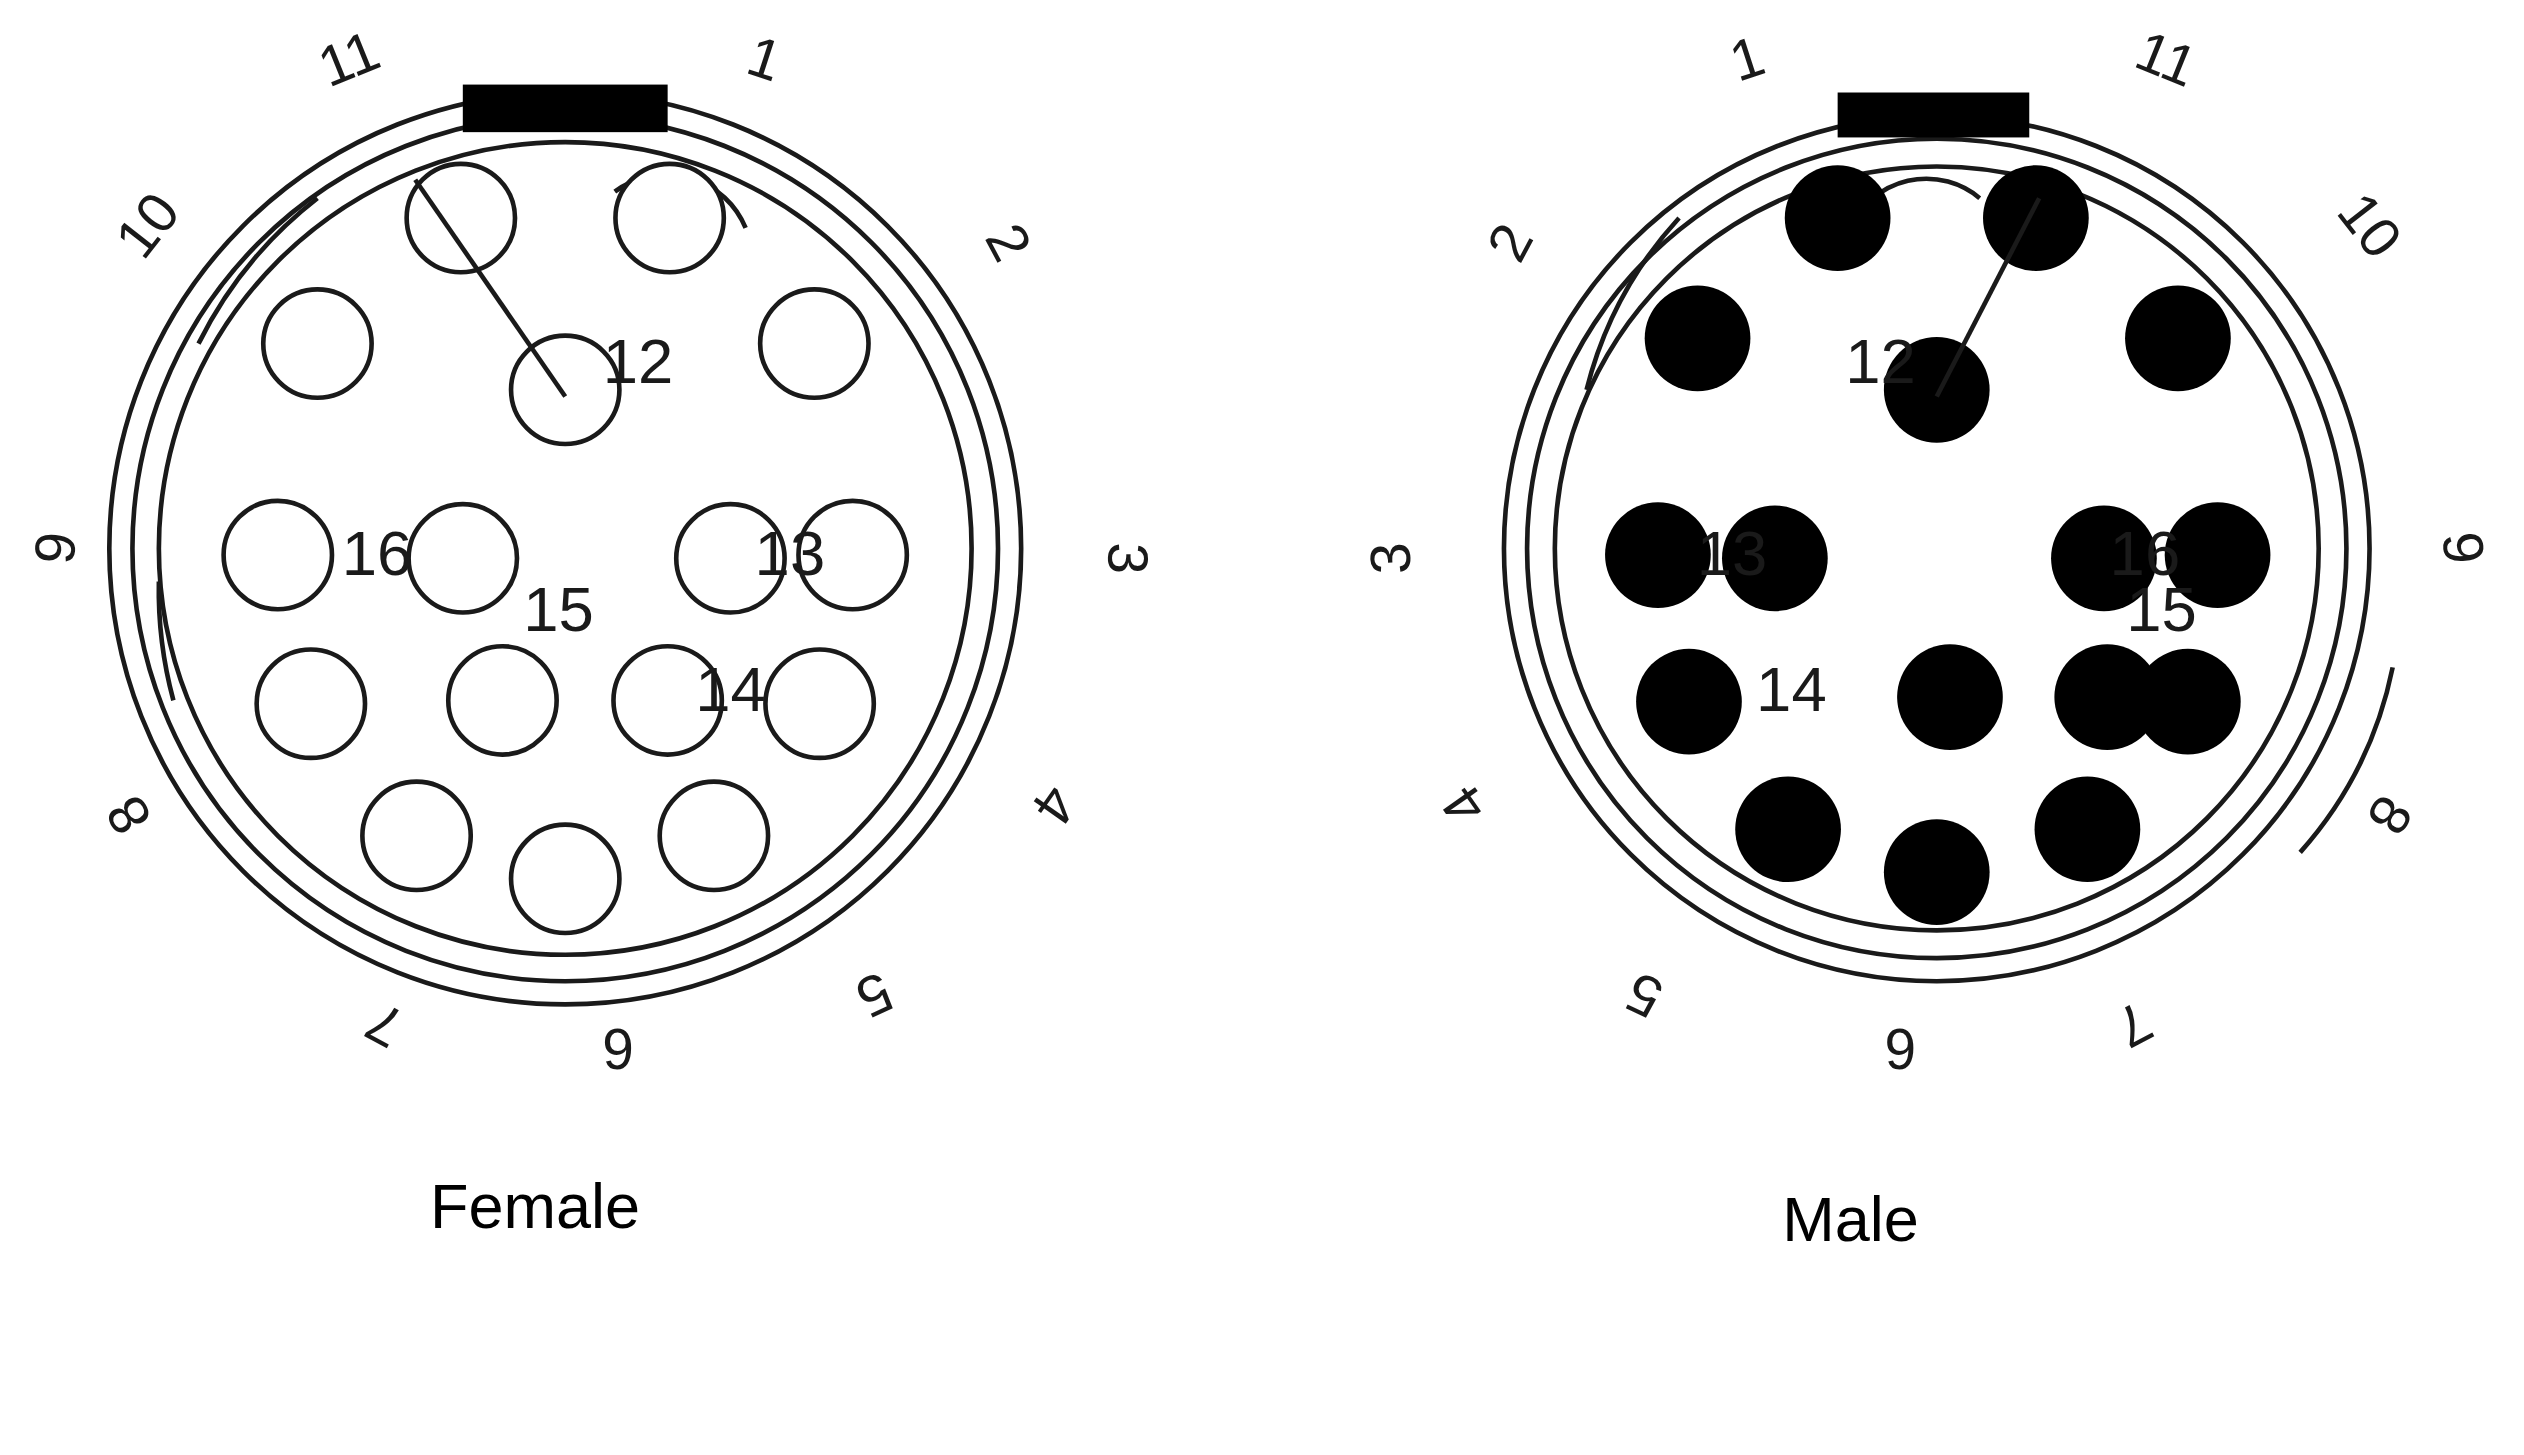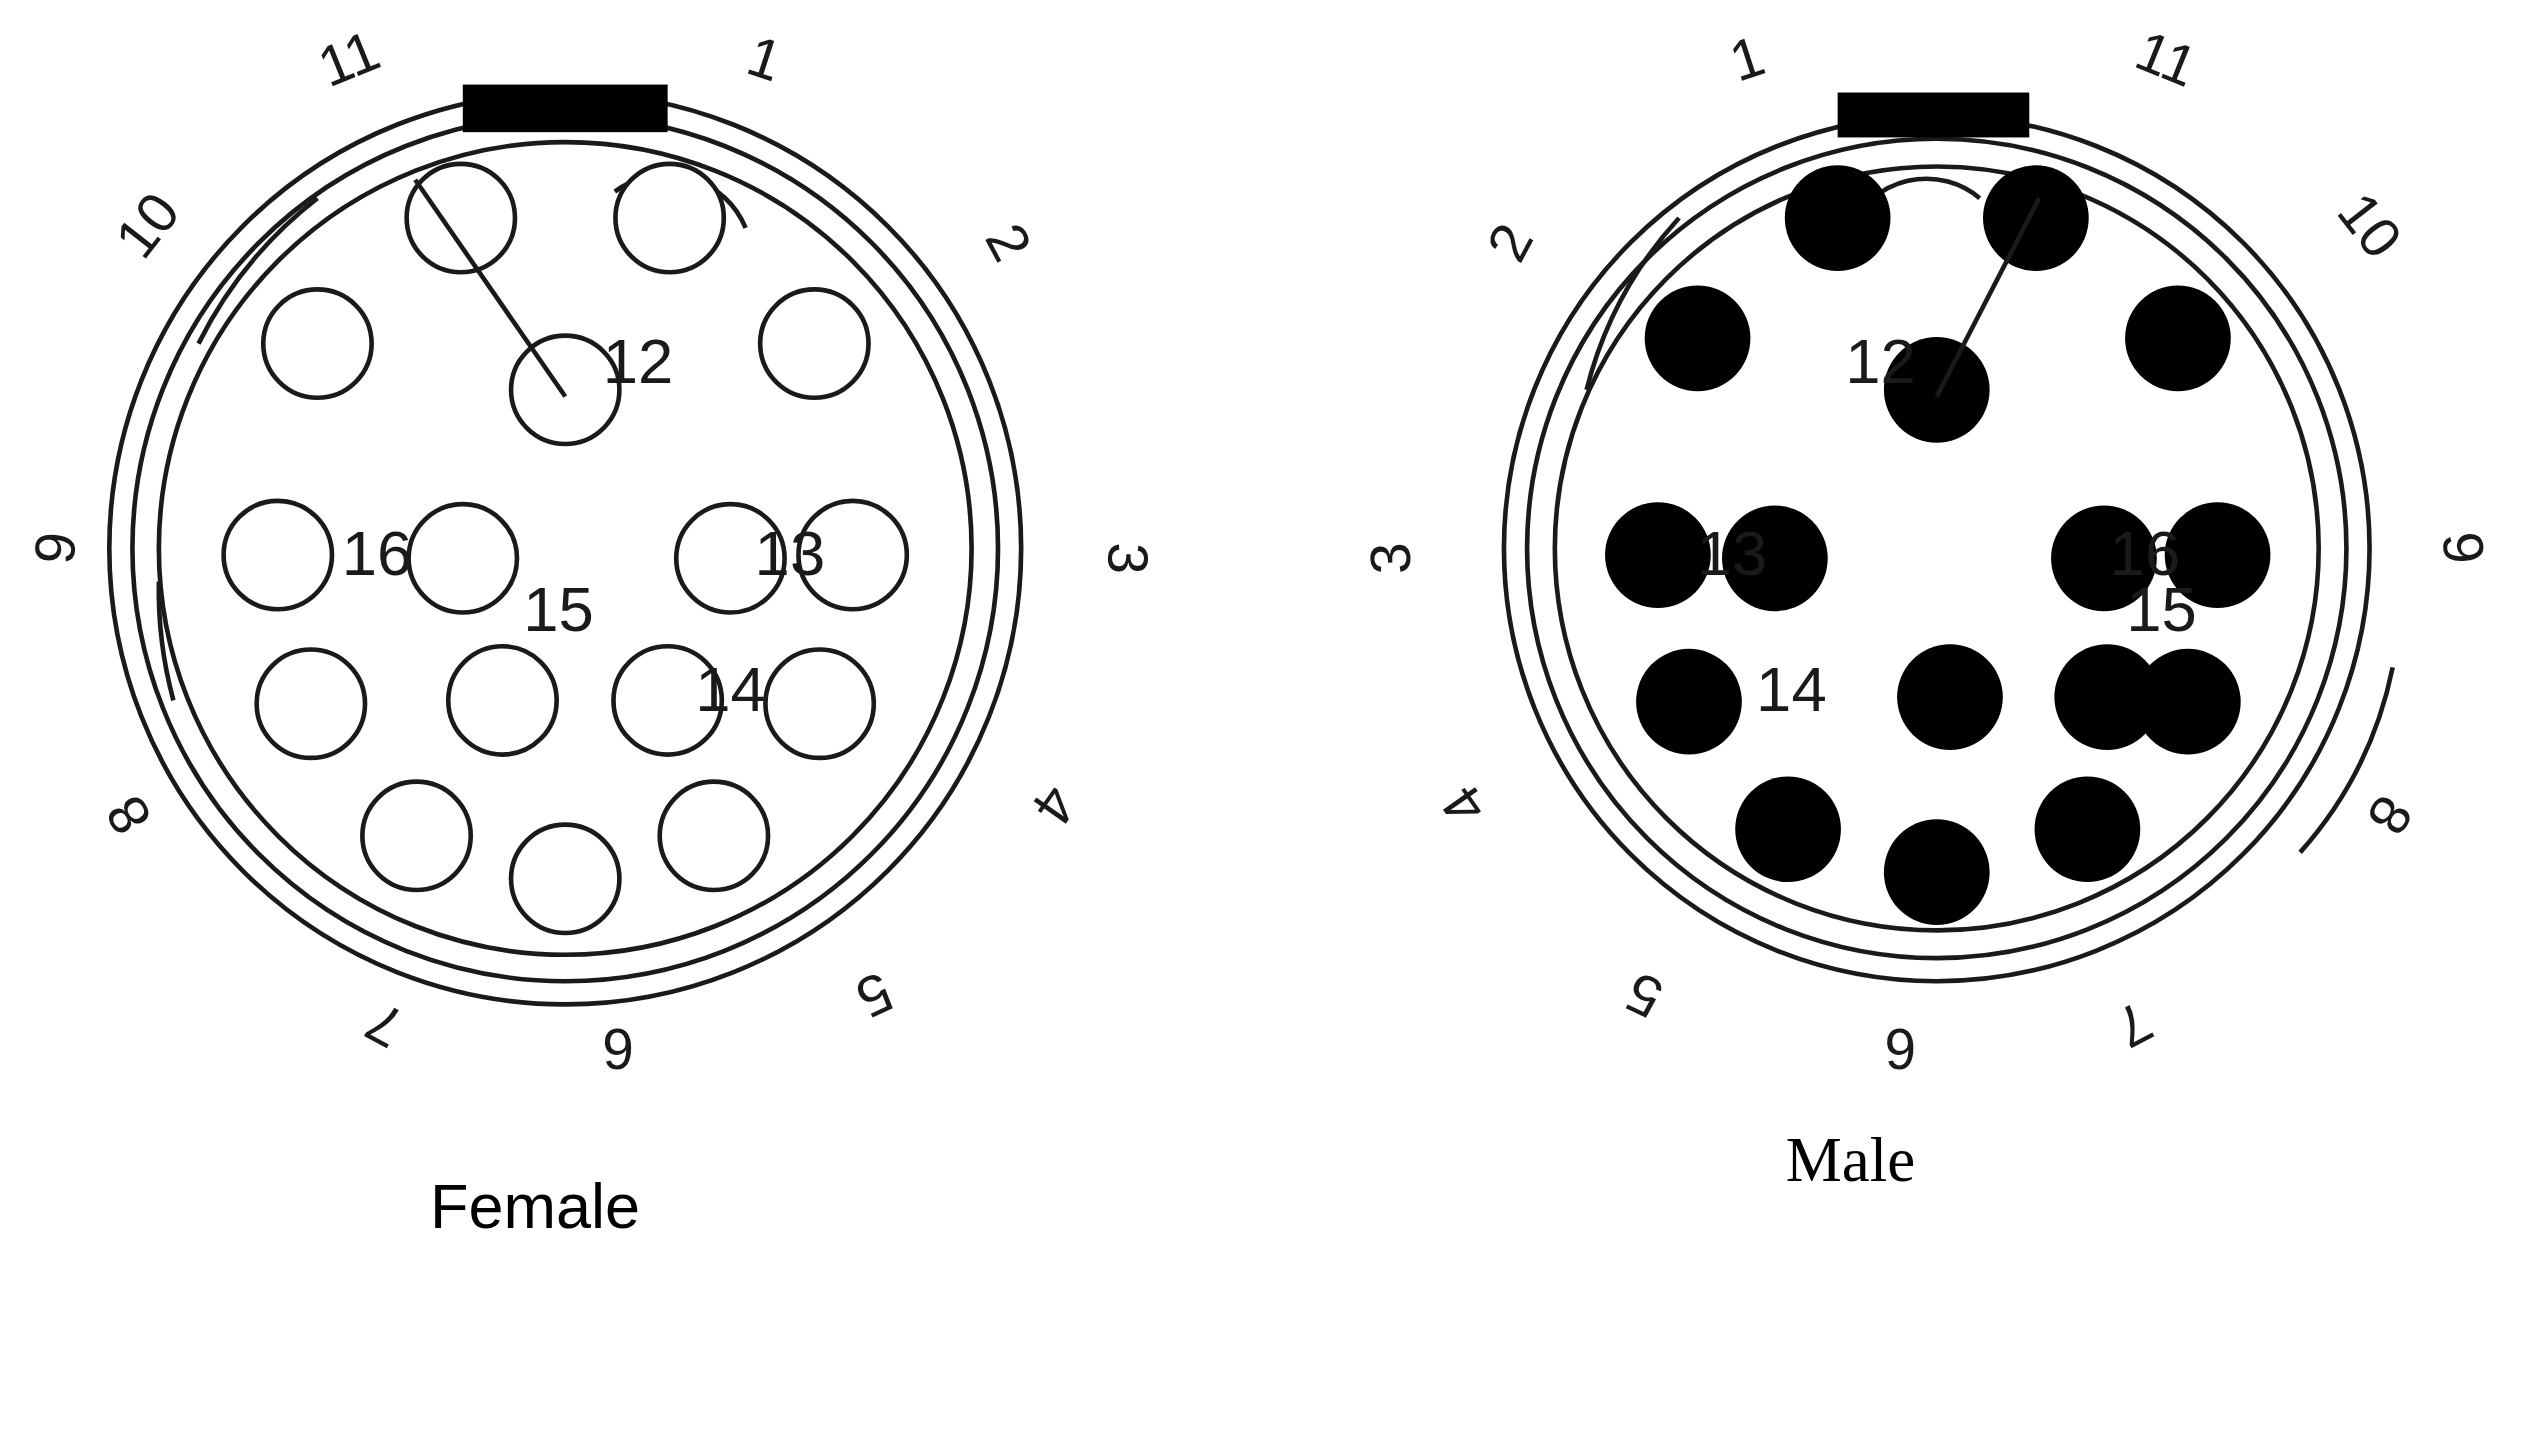--- a/index.html
+++ b/index.html
@@ -5,21 +5,21 @@
   html,body{margin:0;padding:0;background:#ffffff;}
   body{width:2525px;height:1455px;font-family:"Liberation Sans",sans-serif;overflow:hidden;}
   .stage{position:relative;width:2525px;height:1455px;background:#fff;}
   .connector{position:absolute;top:0;}
   .conn-female{left:0;width:1256px;height:1455px;}
   .conn-male{left:1256px;width:1269px;height:1455px;}
   .svgwrap{position:absolute;left:0;top:0;width:100%;height:100%;}
   .caption{position:absolute;width:100%;text-align:center;font-size:63px;color:#000;
            font-family:"Liberation Sans",sans-serif;letter-spacing:0px;}
   .cap-f{top:1170px;left:-93px;}
-  .cap-m{top:1124px;left:-40px;font-family:Liberation Serif, serif;}
+  .cap-m{top:1183px;left:-40px;}
 </style>
 </head>
 <body>
 
 <div class="stage">
 
   <div class="connector conn-female">
     <svg class="svgwrap" viewBox="0 0 1900 2202" xmlns="http://www.w3.org/2000/svg">
       <g id="f-ring-labels">
           <text x="530" y="95" font-size="86" font-family="&quot;Liberation Sans&quot;, sans-serif" fill="#1a1a1a" text-anchor="middle" dominant-baseline="middle" transform="rotate(-22 530 95)">11</text>

